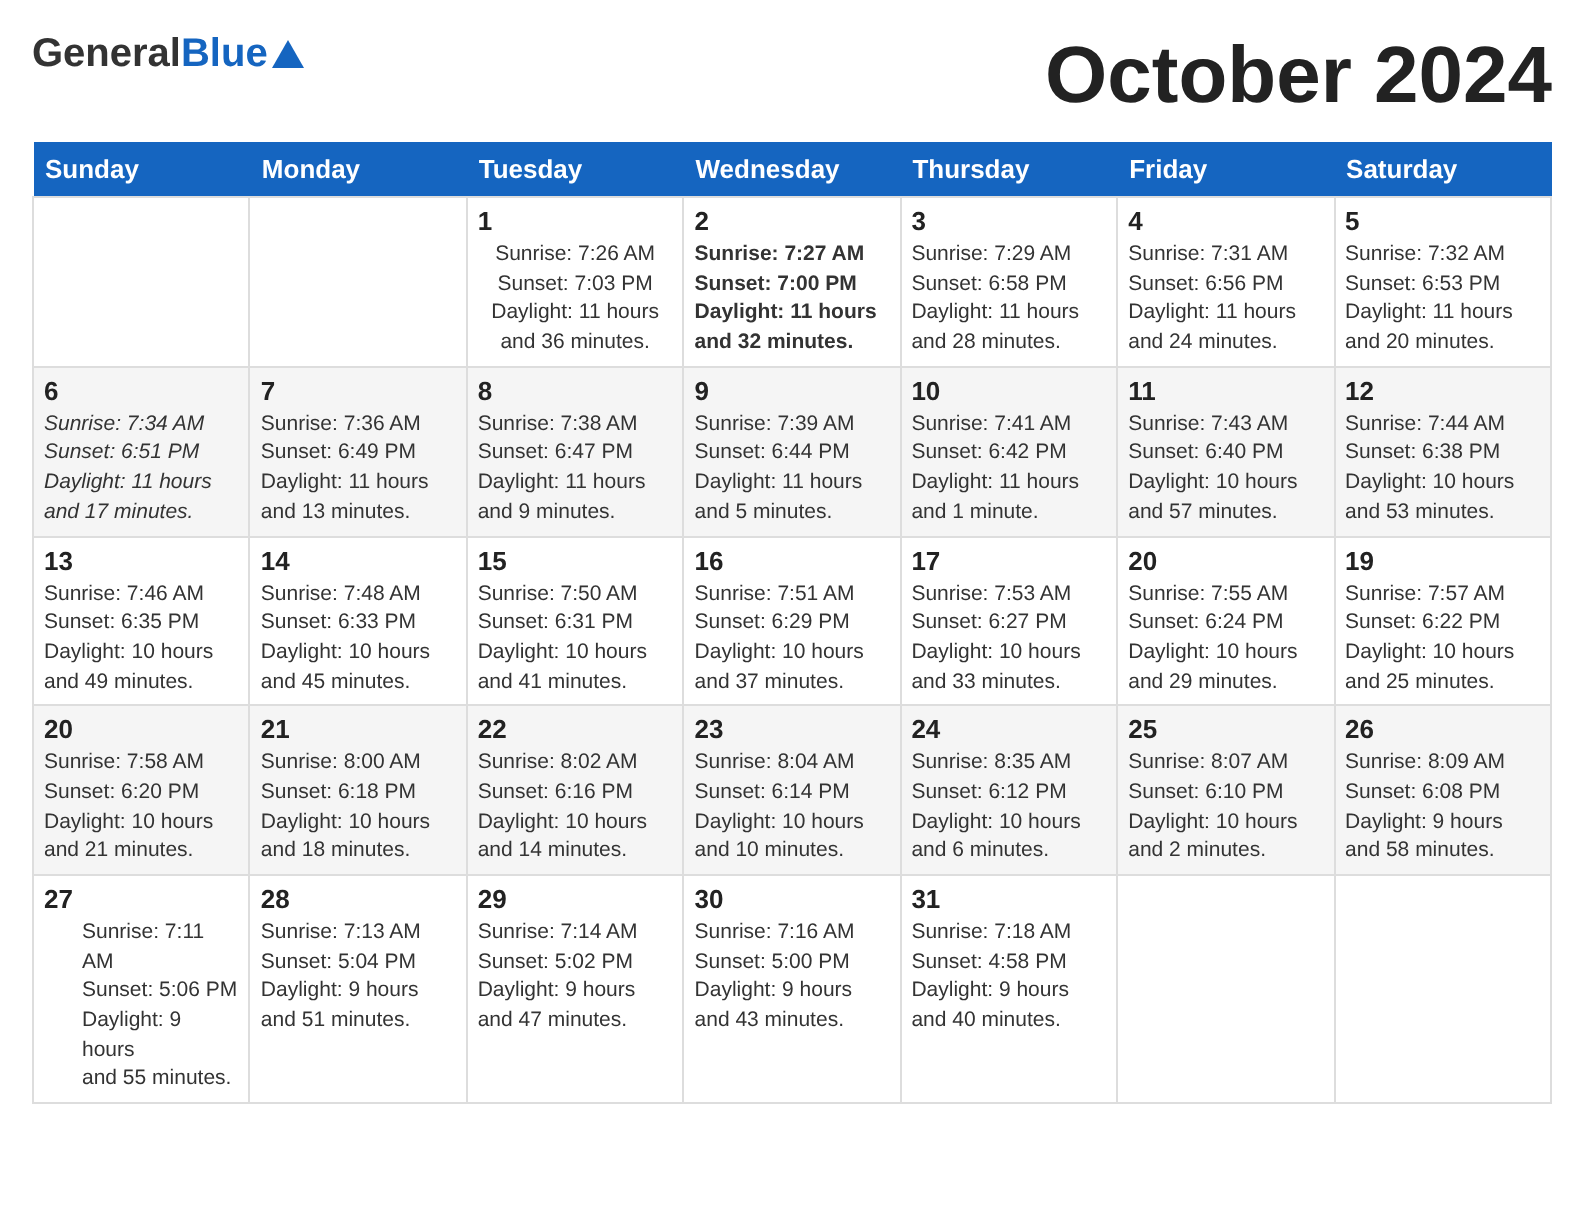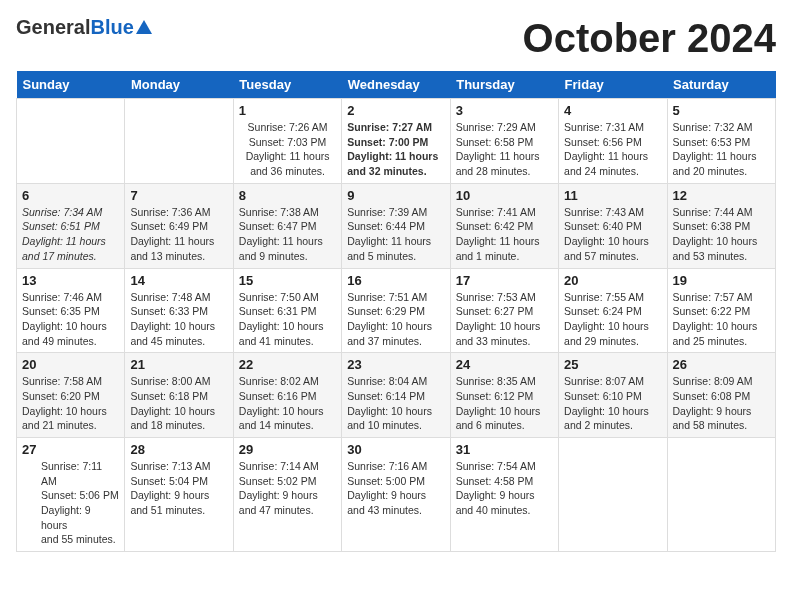--- a/index.html
+++ b/index.html
@@ -312,21 +312,21 @@
         </td>
         <td>
           <span class="day-num">30</span>
           <div class="day-info" style="white-space: pre-line;">Sunrise: 7:16 AM
 Sunset: 5:00 PM
 Daylight: 9 hours
 and 43 minutes.</div>
         </td>
         <td>
           <span class="day-num">31</span>
-          <div class="day-info" style="white-space: pre-line;">Sunrise: 7:54 AM
+          <div class="day-info" style="white-space: pre-line;">Sunrise: 7:18 AM
 Sunset: 4:58 PM
 Daylight: 9 hours
 and 40 minutes.</div>
         </td>
         <td class="empty"></td>
         <td class="empty"></td>
       </tr>
     </tbody>
 </table>
 

